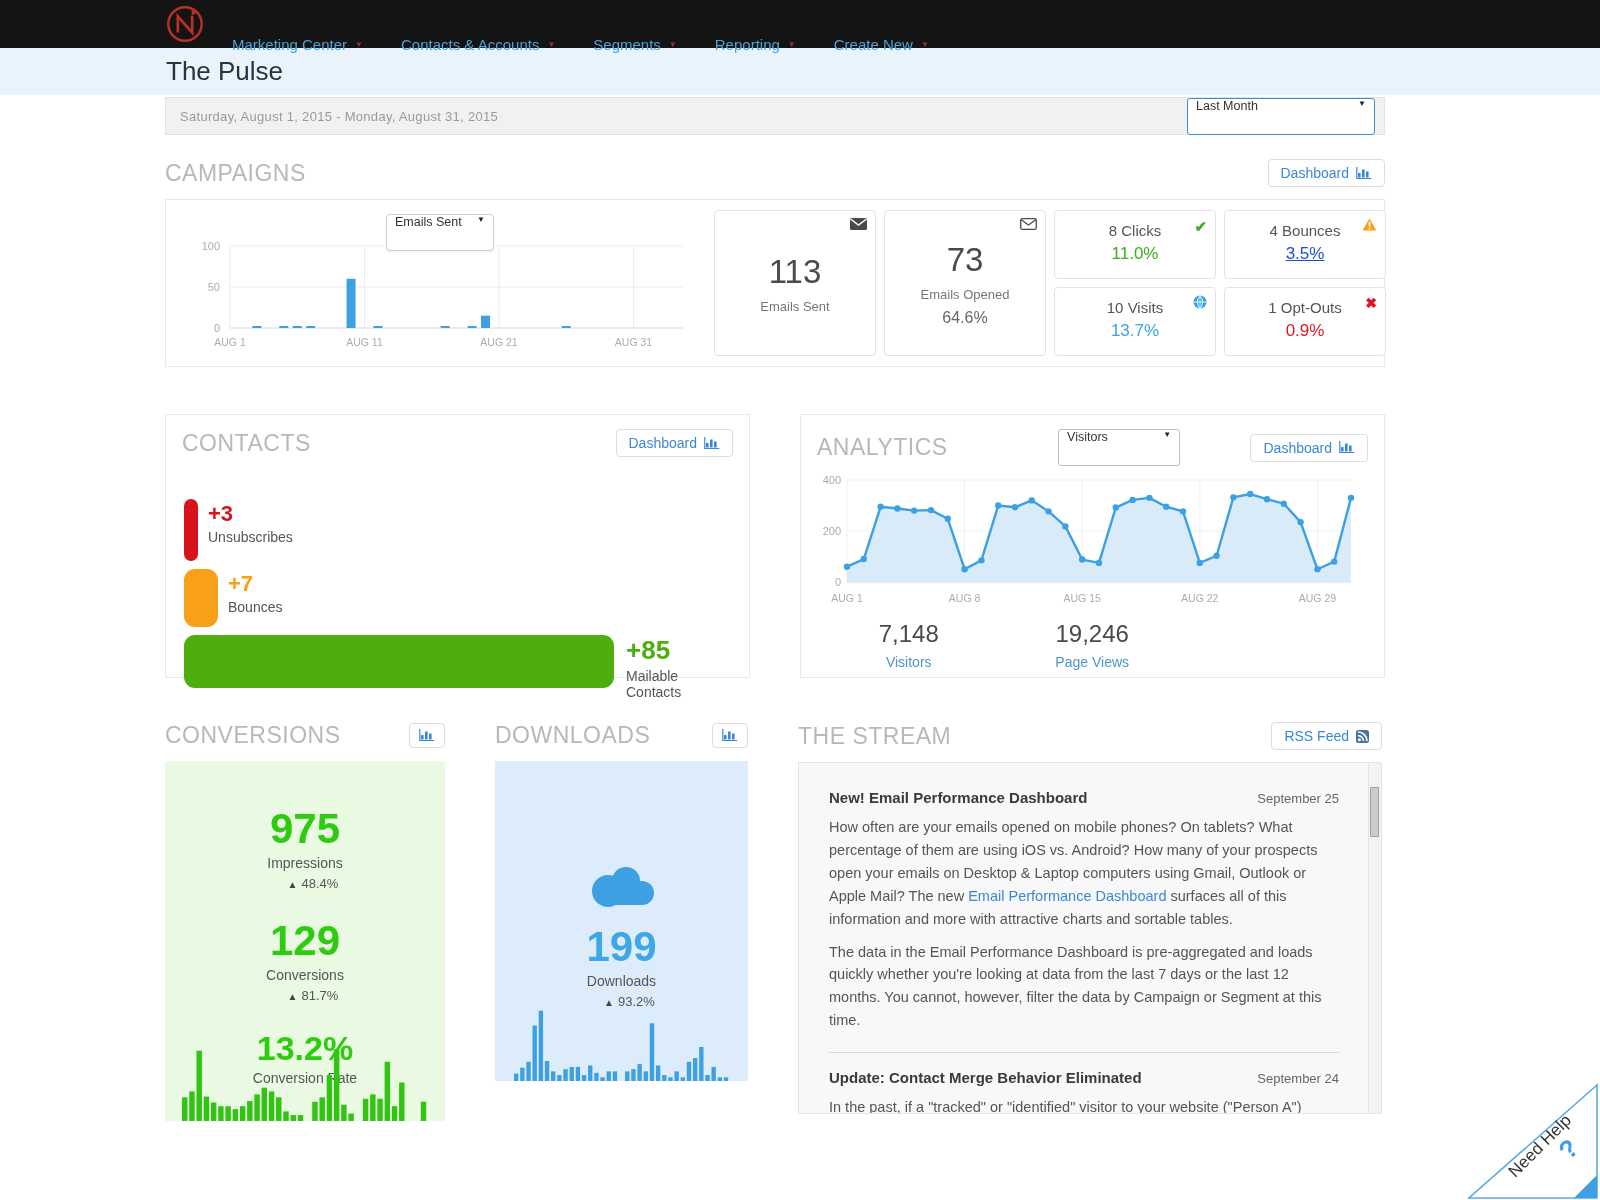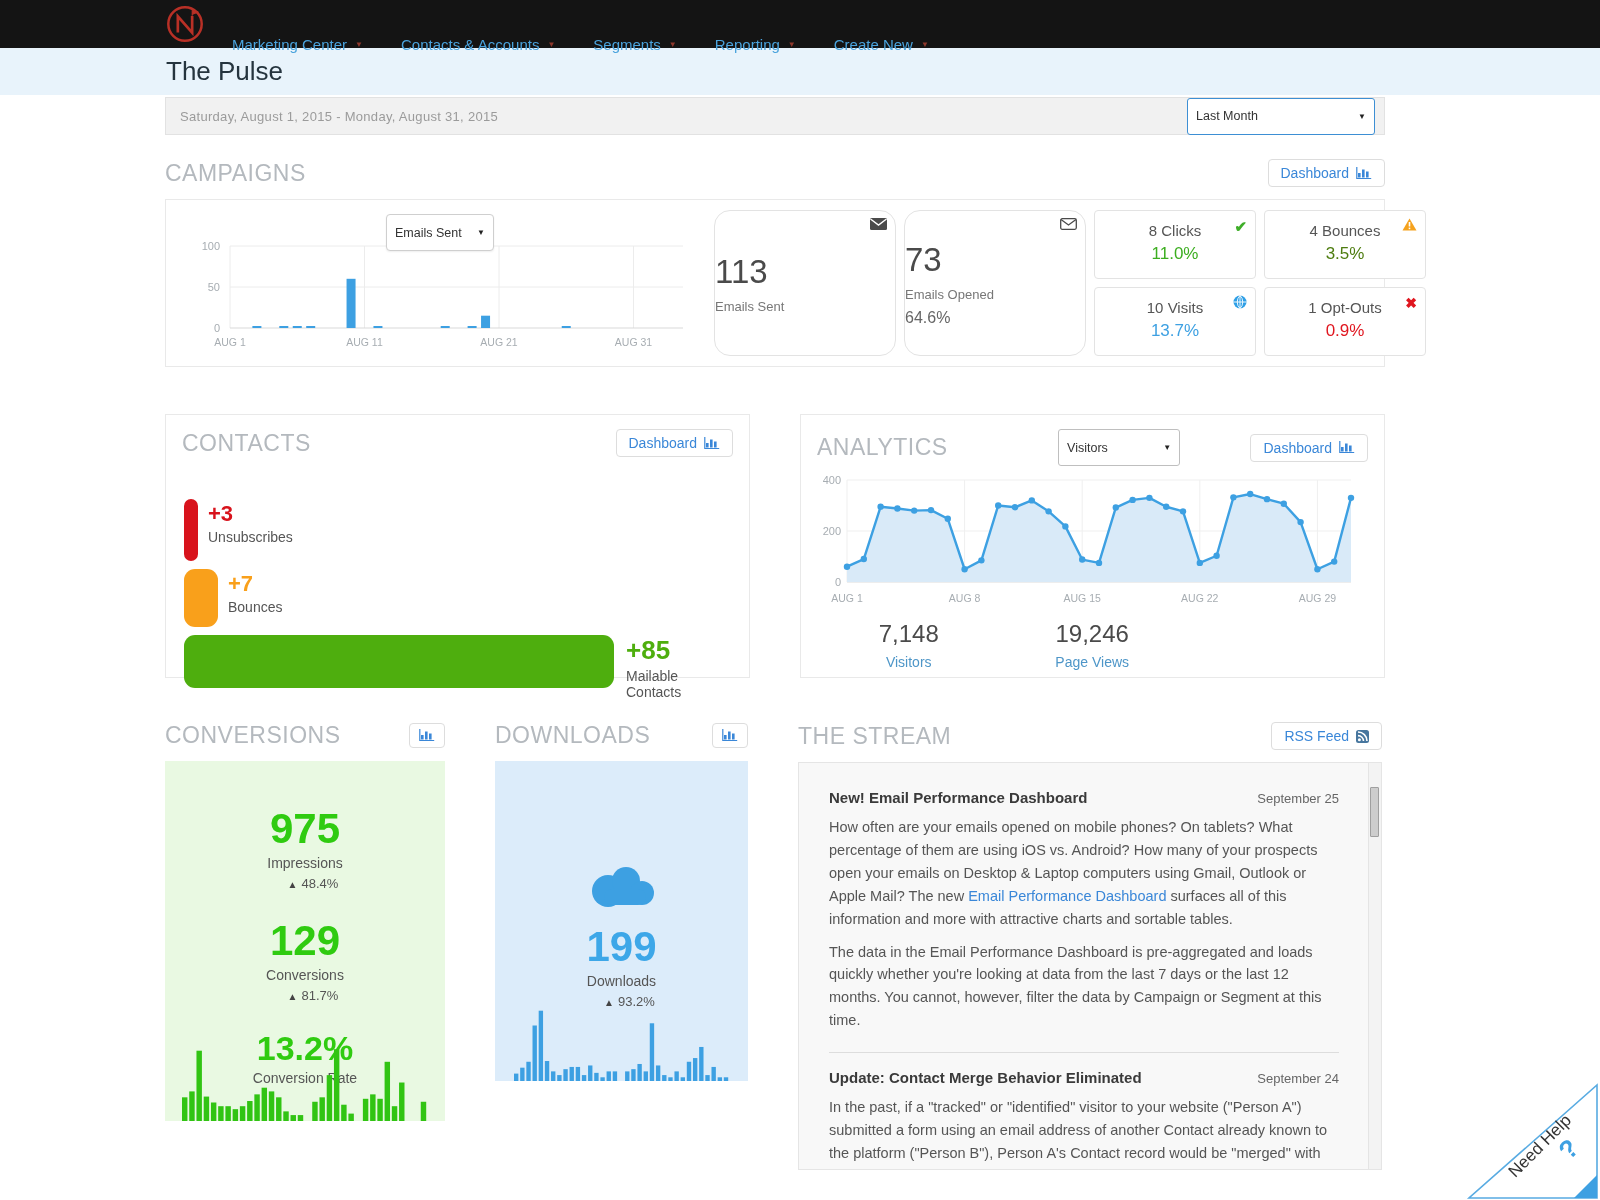--- a/index.html
+++ b/index.html
@@ -18,50 +18,50 @@
   .titleband { height:47px; background:#e8f3fb; display:flex; align-items:center; padding-left:166px; }
   .page-title { font-size:26px; color:#25343e; }
   
   .content { width:1220px; margin-left:165px; position:relative; }
   
   .datebar { margin-top:2px; height:38px; background:#f1f1f1; border:1px solid #e2e2e2;
     display:flex; align-items:center; justify-content:space-between; padding:0 9px 0 14px; }
   .date-range { color:#9b9b9b; font-size:13px; letter-spacing:.3px; }
   
   .select { background:#fff; border:1px solid #bfbfbf; border-radius:3px; height:37px;
-    display:flex; align-items:center; justify-content:space-between; padding:0 8px; font-size:12.5px; color:#333; cursor:pointer; }
+    display:flex; align-items:flex-start; justify-content:space-between; padding:0 8px; font-size:12.5px; color:#333; cursor:pointer; }
   .select.blue { border-color:#3d8fd4; width:188px; }
   .sel-caret { font-size:8px; color:#222; margin-left:10px; }
   .sel-caret::before { content:"▼"; }
   
   .section-head { display:flex; align-items:center; justify-content:space-between; }
   .section-title { font-size:23px; color:#b4b9be; font-weight:400; letter-spacing:.5px; }
   .btn { background:#fff; border:1px solid #ddd; border-radius:4px; color:#3a87d8; font-size:14px;
     padding:5px 12px; display:inline-flex; align-items:center; gap:7px; cursor:pointer; }
   .btn svg { display:block; }
   .panel { border:1px solid #e9e9e9; background:#fff; }
   
   #campaigns-head { margin-top:24px; }
   #campaigns-panel { margin-top:12px; height:168px; display:flex; padding:10px 12px; }
   .chart-wrap { position:relative; width:520px; flex:0 0 auto; }
   #emails-select { position:absolute; left:208px; top:4px; width:108px; z-index:2; border-color:#cfcfcf;
     box-shadow:0 1px 2px rgba(0,0,0,.07); border-radius:4px; }
   #campaigns-chart { position:absolute; left:0; top:24px; }
   .stats { flex:1; display:flex; gap:8px; margin-left:16px; height:146px; }
-  .bigbox { width:182px; border:1px solid #e3e3e3; border-radius:16px; position:relative; text-align:left; background:#fff; }
+  .bigbox { width:162px; border:1px solid #e3e3e3; border-radius:4px; position:relative; text-align:center; background:#fff; }
   .bigbox .icon-tr, .smallbox .icon-tr { position:absolute; top:7px; right:8px; }
   .big-val { font-size:33px; color:#4a4a4a; margin-top:42px; }
   .big-val.higher { margin-top:30px; }
   .big-label { font-size:13px; color:#777; margin-top:8px; }
   .big-pct { font-size:16px; color:#666; margin-top:7px; }
   .smallgrid { display:grid; grid-template-columns:162px 162px; grid-template-rows:1fr 1fr; gap:8px; }
   .smallbox { border:1px solid #e3e3e3; border-radius:4px; position:relative; text-align:center; background:#fff; padding-top:11px; }
   .sb-title { font-size:15px; color:#555; }
   .sb-pct { font-size:17px; margin-top:5px; }
-  .pct-green { color:#3cae20; } .pct-orange { color:#4d7c0f; } .pct-blue { color:#3da0e2; } .pct-red { color:#e0161f; }
+  .pct-green { color:#3cae20; } .pct-orange { color:#1d4ed8;text-decoration:underline; } .pct-blue { color:#3da0e2; } .pct-red { color:#e0161f; }
   .check-icon { color:#3fae29; font-size:15px; font-weight:bold; }
   .check-icon::before { content:"✔"; }
   .x-icon { color:#e0161f; font-size:14px; font-weight:bold; }
   .x-icon::before { content:"✖"; }
   
   .row2 { display:flex; gap:50px; margin-top:47px; }
   .halfpanel { width:585px; height:264px; padding:14px 16px; position:relative; }
   .contacts-body { position:relative; height:218px; margin-top:6px; }
   .pill { position:absolute; left:2px; }
   .pill-red { width:14px; height:62px; border-radius:7px; background:#d8131c; top:36px; }
@@ -90,21 +90,21 @@
   .stat-label { font-size:14px; color:#555; margin-top:2px; }
   .change { font-size:13px; color:#555; margin-top:5px;margin-left:16px; }
   .up-icon { color:#444; font-size:10px; margin-right:4px; }
   .up-icon::before { content:"▲"; }
   .conv-stack { padding-top:44px; }
   .conv-gap { height:26px; }
   .rate { font-size:34px; color:#2fcb10; font-weight:bold; }
   .mini-chart { position:absolute; bottom:0; left:50%; transform:translateX(-50%); }
   .cloud-wrap { margin:100px auto 6px; width:76px; }
   
-  .streampanel { background:#f8f8f8; border:1px solid #e5e5e5; height:408px; margin-top:12px; position:relative; overflow:hidden; padding:26px 42px 0 30px; }
+  .streampanel { background:#f8f8f8; border:1px solid #e5e5e5; height:352px; margin-top:12px; position:relative; overflow:hidden; padding:26px 42px 0 30px; }
   .entry-head { display:flex; justify-content:space-between; align-items:baseline; }
   .entry-title { font-weight:bold; font-size:15px; color:#3a3a3a; }
   .entry-date { color:#666; font-size:13px; }
   .entry-body { font-size:14.5px; color:#555; line-height:1.58; margin-top:10px; }
   .entry-body a { color:#3a87d8; text-decoration:none; }
   .divider { border:none; border-top:1px solid #ddd; margin:20px 0 16px; }
   .sb-track { position:absolute; right:0; top:0; bottom:0; width:13px; background:#f3f3f3; border-left:1px solid #e4e4e4; }
   .sb-thumb { position:absolute; top:24px; right:2px; width:9px; height:50px; background:#cdcdcd; border:1px solid #9f9f9f; border-radius:1px; }
   
   .needhelp { position:absolute; right:0; bottom:0; }

